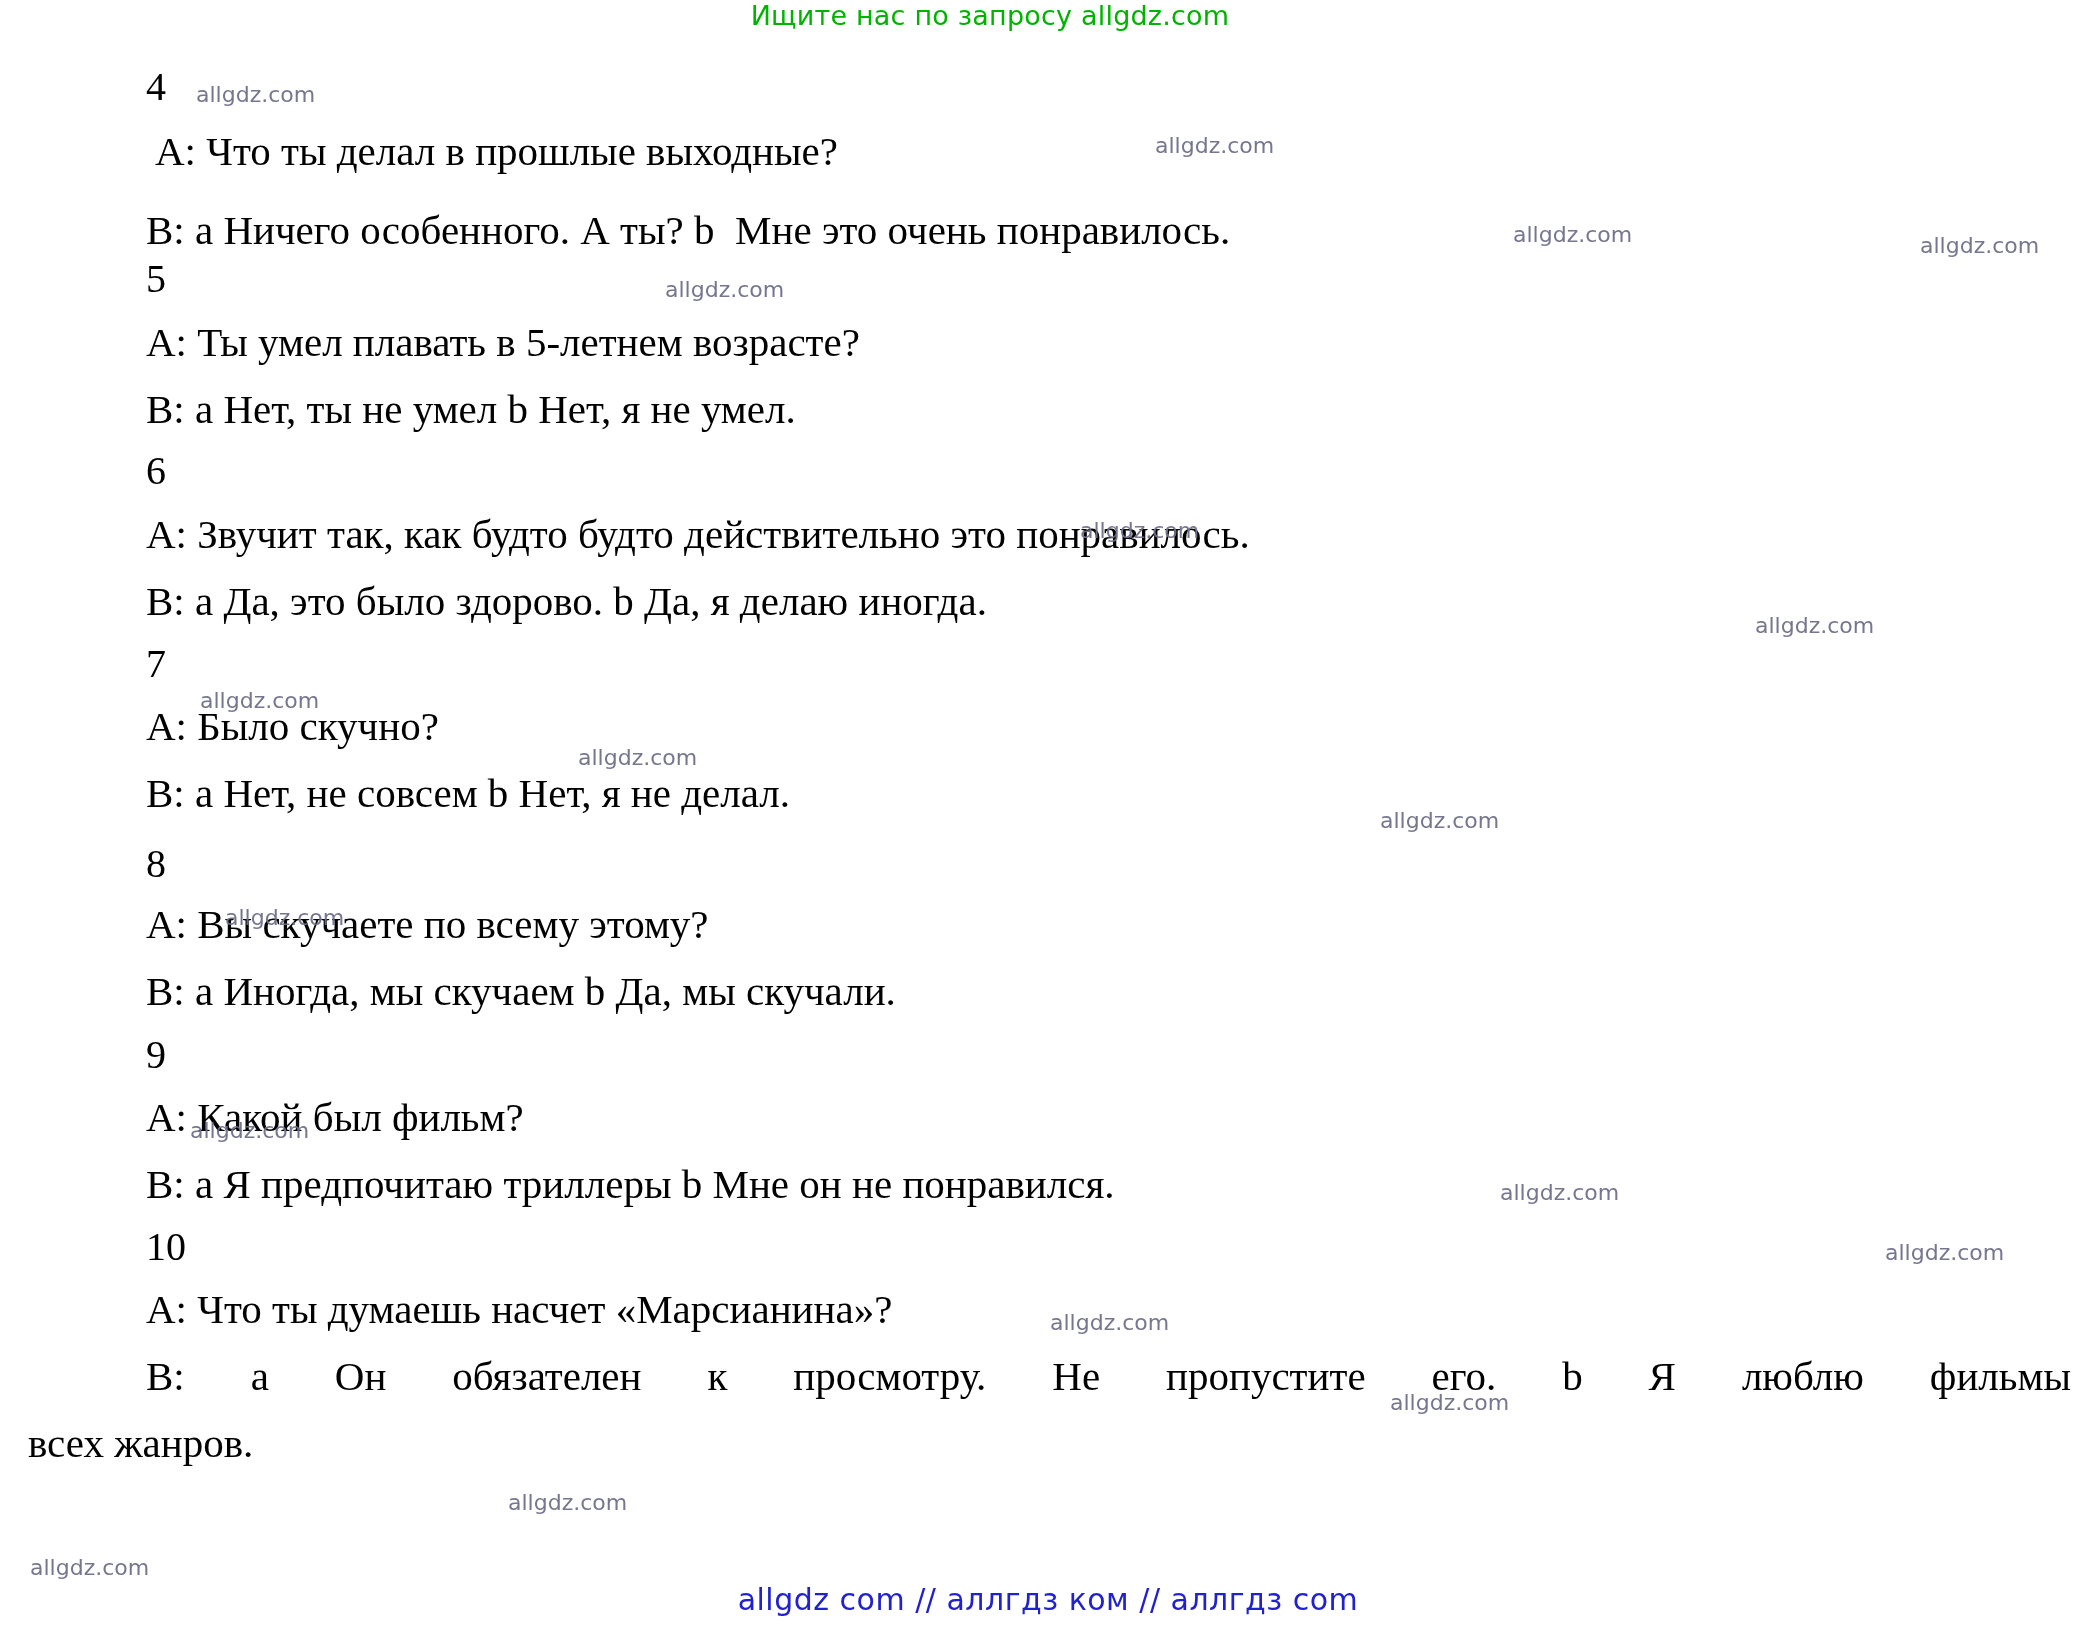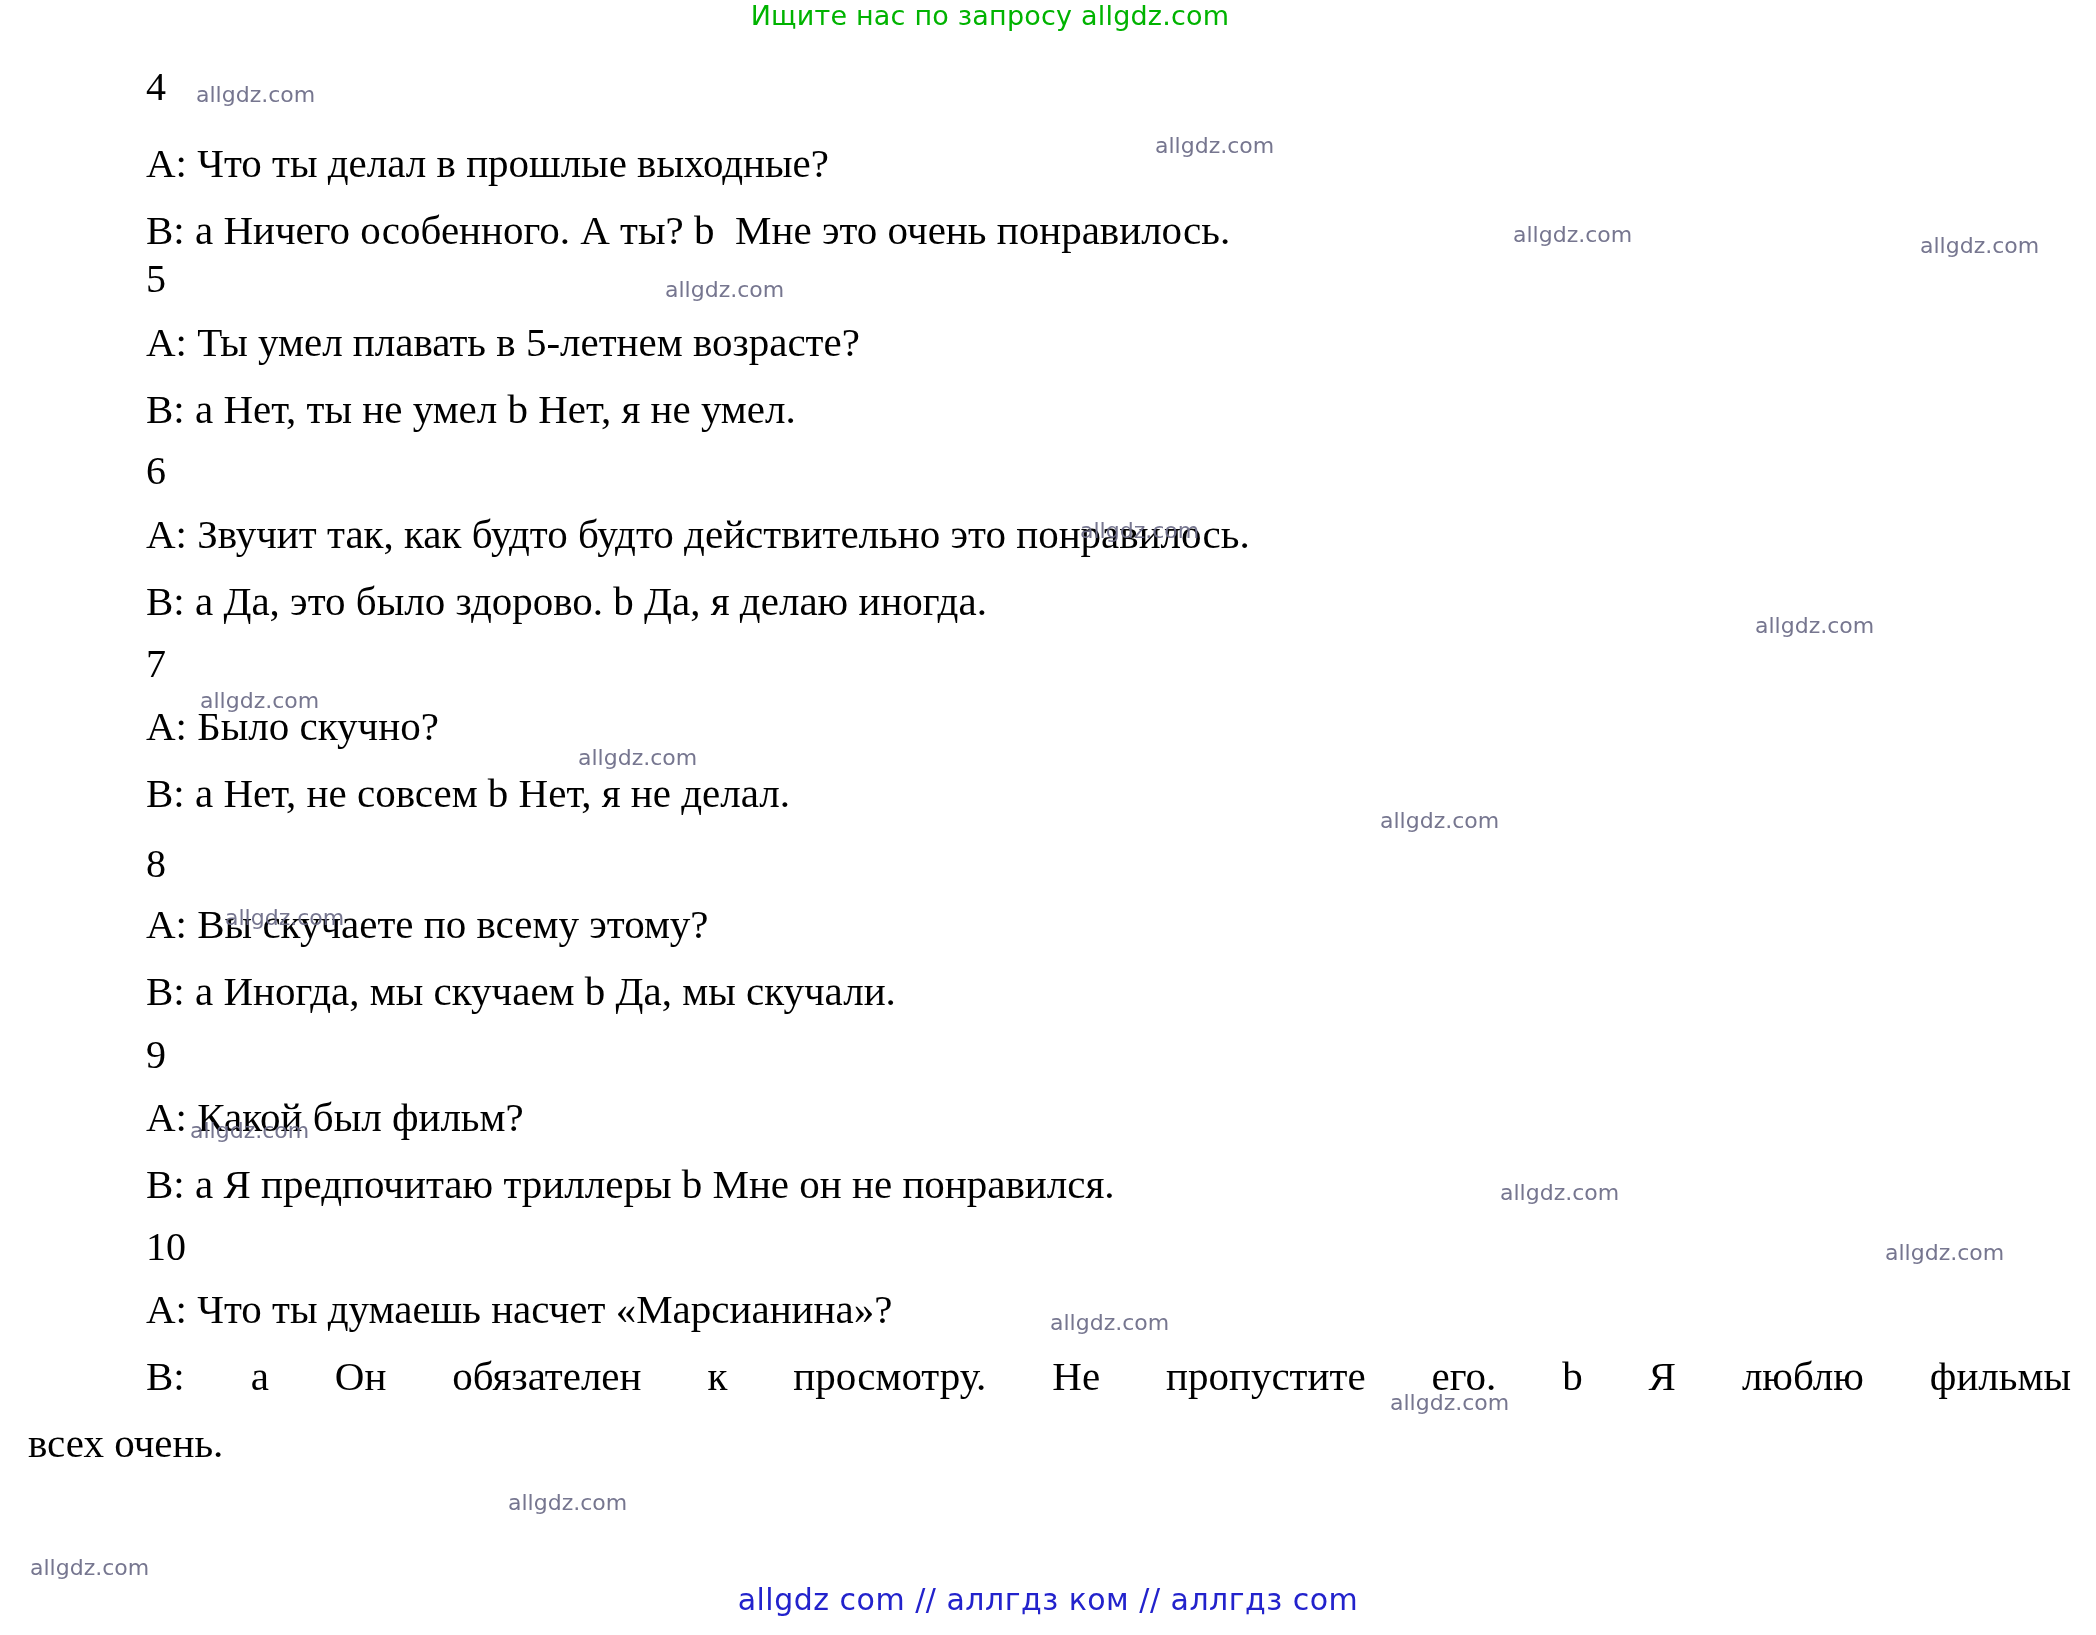--- a/index.html
+++ b/index.html
@@ -88,21 +88,21 @@
 </head>
 <body>
 
 <div class="page">
 
   <div class="top-banner">Ищите нас по запросу allgdz.com</div>
 
   <div class="content">
 
     <div class="abs num" style="left:146px; top:12px;">4</div>
-    <div class="abs line" style="left:146px; top:76px;margin-top:12px;">A: Что ты делал в прошлые выходные?</div>
+    <div class="abs line" style="left:155px; top:76px;">A: Что ты делал в прошлые выходные?</div>
     <div class="abs line" style="left:146px; top:143px;margin-top:12px;">B: a Ничего особенного. А ты? b  Мне это очень понравилось.</div>
 
     <div class="abs num" style="left:146px; top:204px;">5</div>
     <div class="abs line" style="left:146px; top:267px;">A: Ты умел плавать в 5-летнем возрасте?</div>
     <div class="abs line" style="left:146px; top:334px;">B: a Нет, ты не умел b Нет, я не умел.</div>
 
     <div class="abs num" style="left:146px; top:396px;">6</div>
     <div class="abs line" style="left:146px; top:459px;">A: Звучит так, как будто будто действительно это понравилось.</div>
     <div class="abs line" style="left:146px; top:526px;">B: a Да, это было здорово. b Да, я делаю иногда.</div>
 
@@ -114,21 +114,21 @@
     <div class="abs line" style="left:146px; top:849px;">A: Вы скучаете по всему этому?</div>
     <div class="abs line" style="left:146px; top:916px;">B: a Иногда, мы скучаем b Да, мы скучали.</div>
 
     <div class="abs num" style="left:146px; top:980px;">9</div>
     <div class="abs line" style="left:146px; top:1042px;">A: Какой был фильм?</div>
     <div class="abs line" style="left:146px; top:1109px;">B: a Я предпочитаю триллеры b Мне он не понравился.</div>
 
     <div class="abs num" style="left:146px; top:1172px;">10</div>
     <div class="abs line" style="left:146px; top:1234px;">A: Что ты думаешь насчет «Марсианина»?</div>
     <div class="abs line justified" style="left:146px; top:1301px; width:1925px;">B: a Он обязателен к просмотру. Не пропустите его. b Я люблю фильмы</div>
-    <div class="abs line" style="left:28px; top:1368px;">всех очень.</div>
+    <div class="abs line" style="left:28px; top:1368px;">всех жанров.</div>
 
   </div>
 
   <div>
     <span class="wm" style="left:196px; top:82px;">allgdz.com</span>
     <span class="wm" style="left:1155px; top:133px;">allgdz.com</span>
     <span class="wm" style="left:1513px; top:222px;">allgdz.com</span>
     <span class="wm" style="left:1920px; top:233px;">allgdz.com</span>
     <span class="wm" style="left:665px; top:277px;">allgdz.com</span>
     <span class="wm" style="left:1080px; top:518px;">allgdz.com</span>

